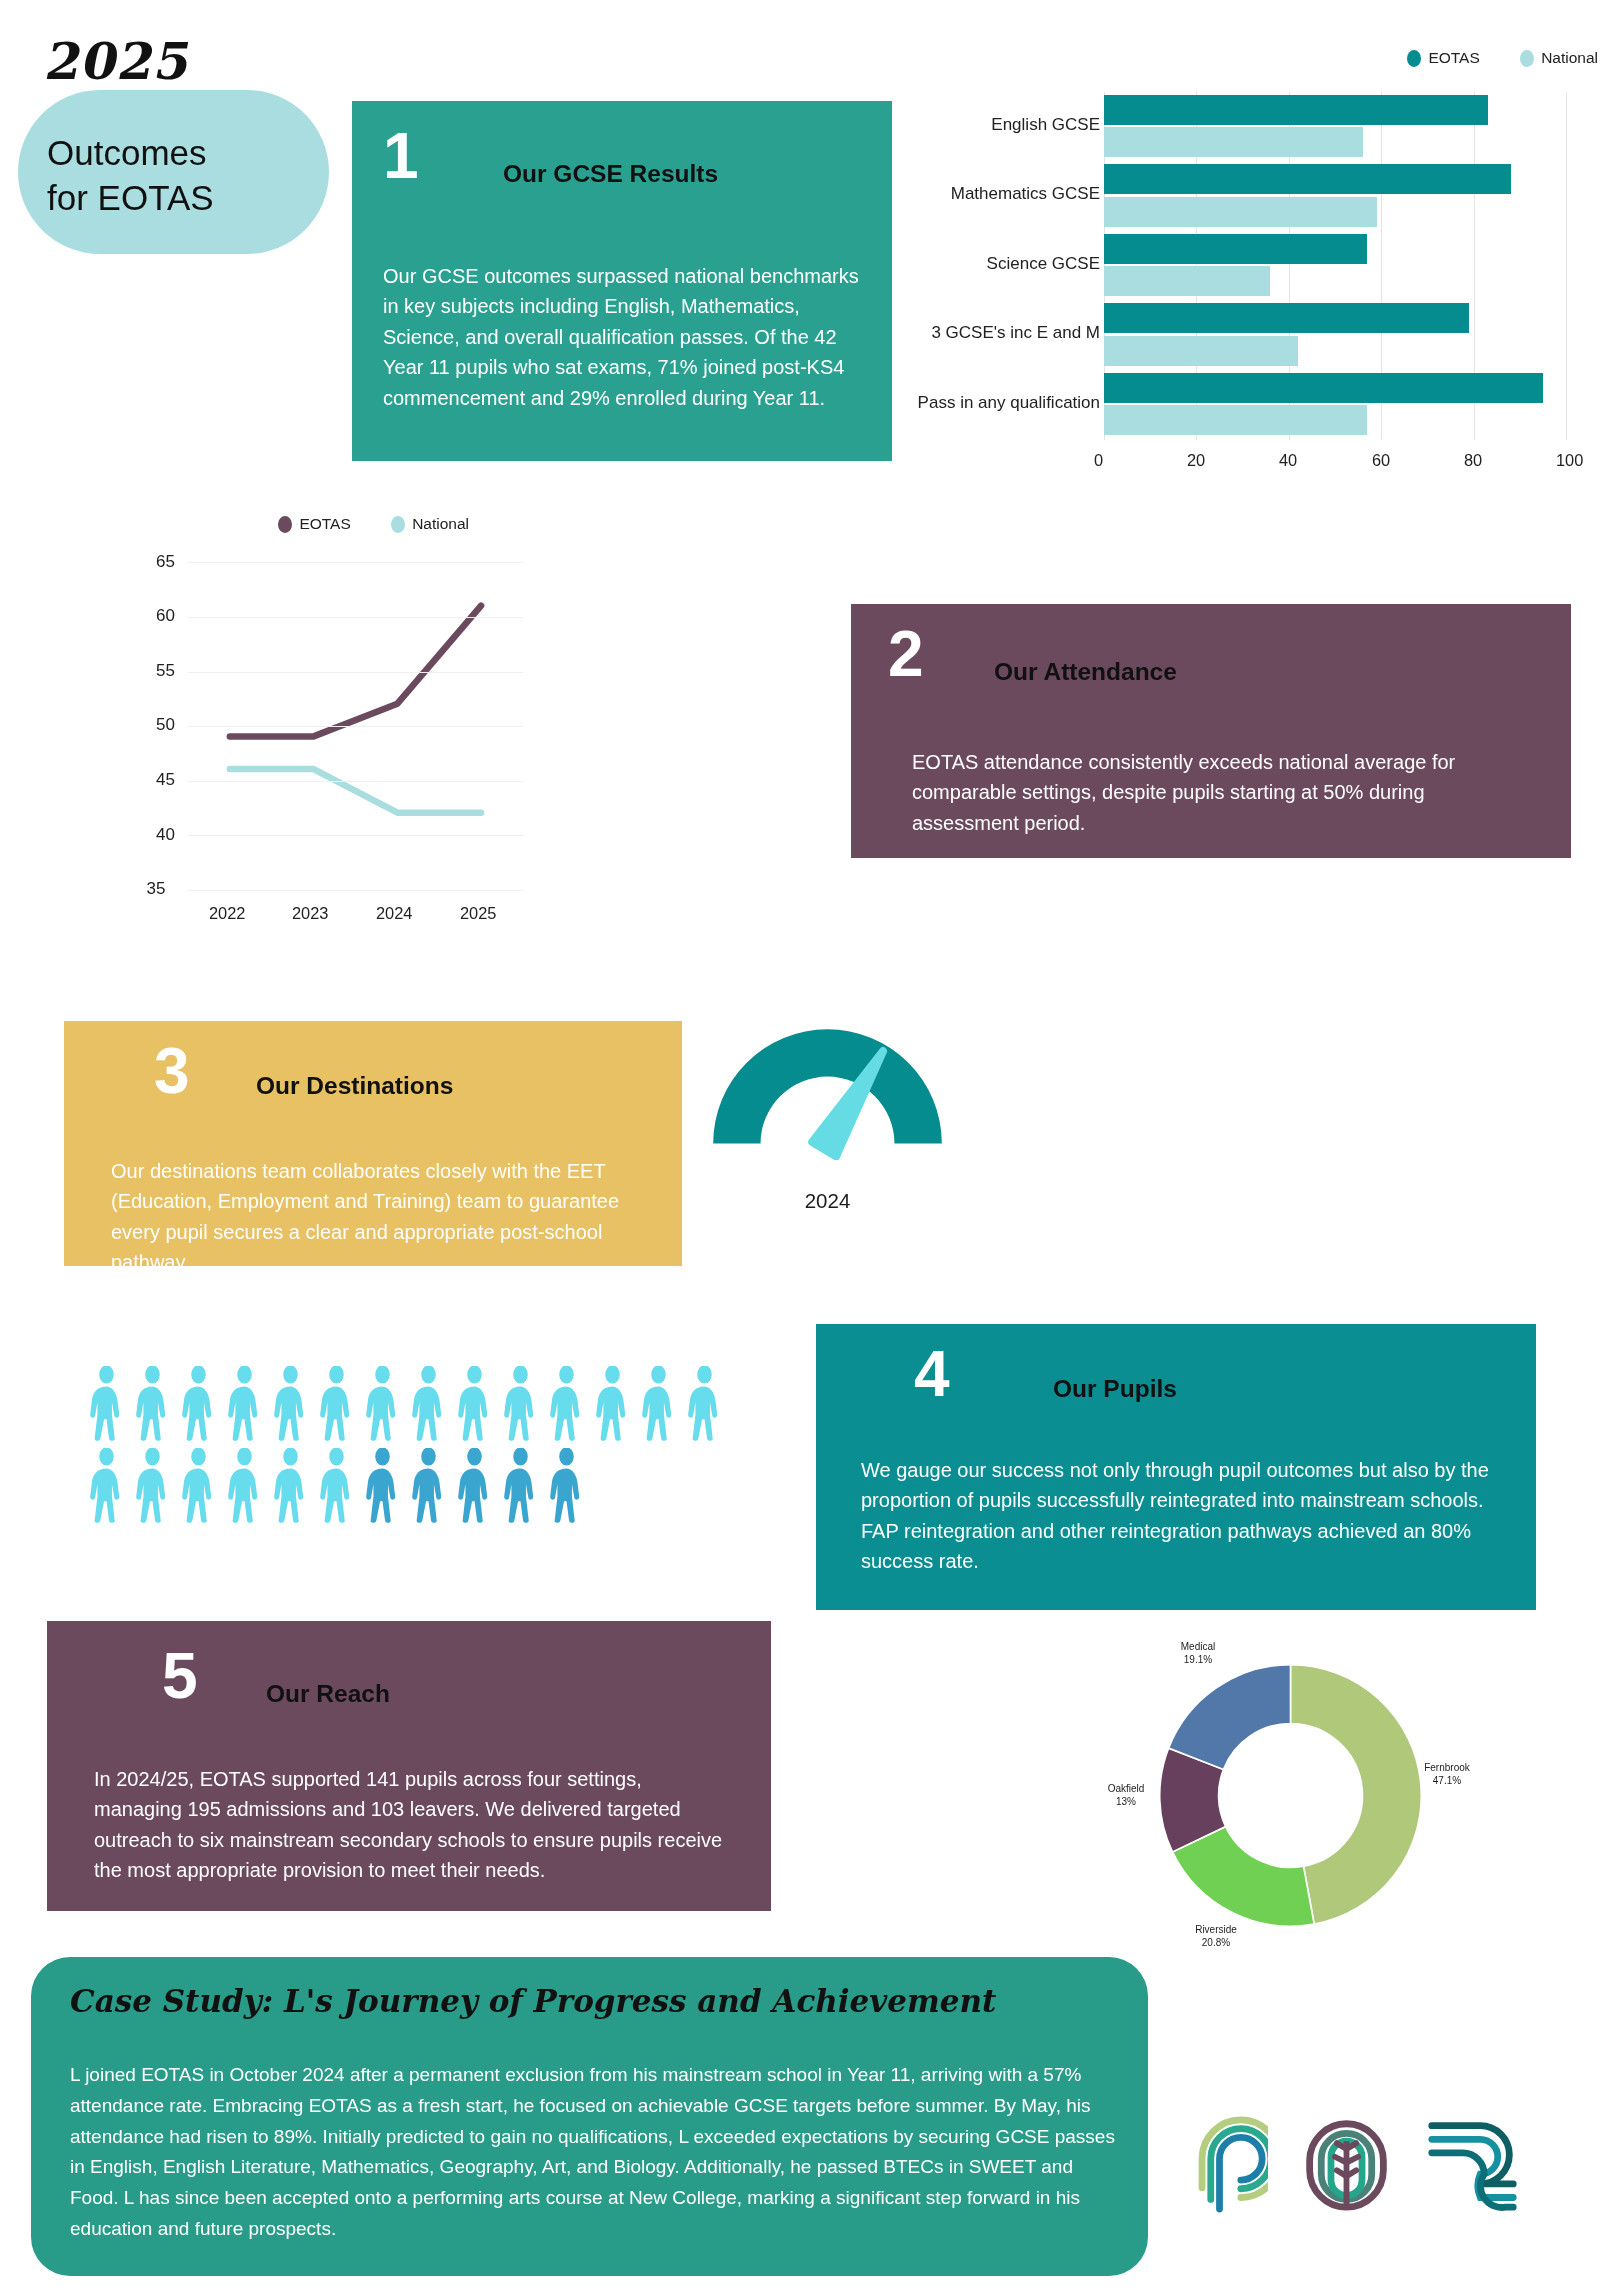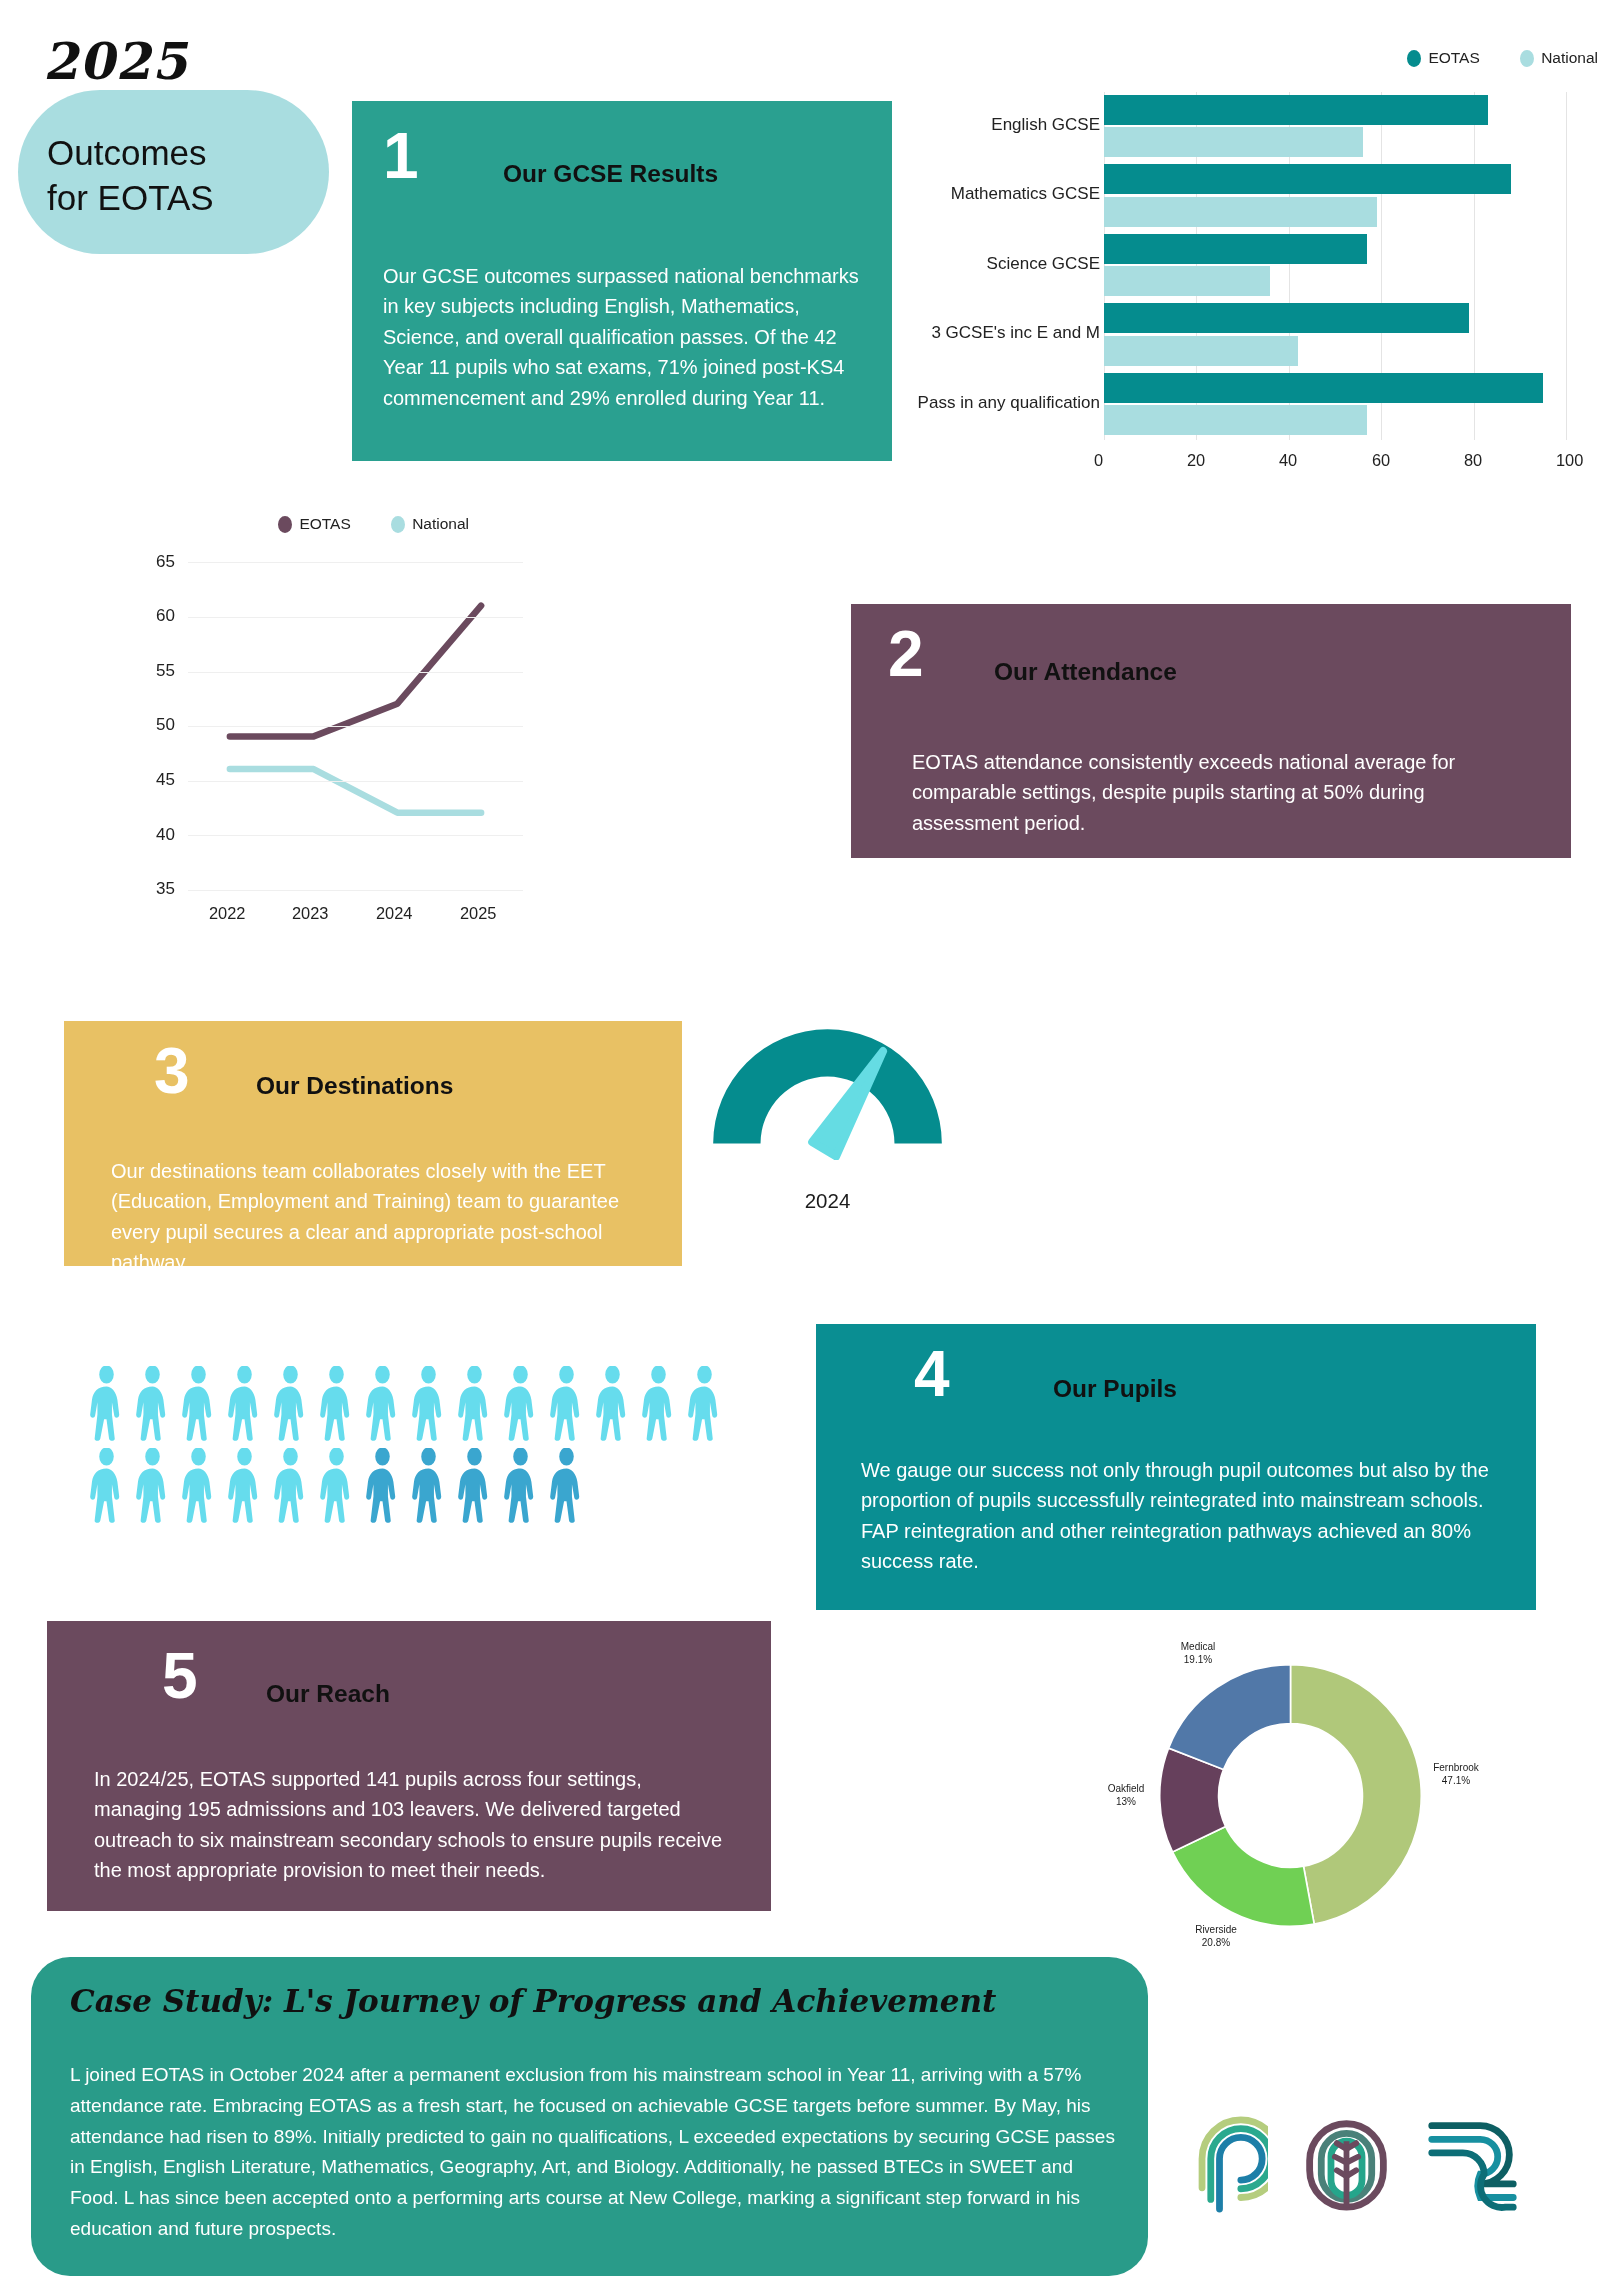--- a/index.html
+++ b/index.html
@@ -211,21 +211,21 @@
         </div>
       </div>
     <div id="line-plot">
         <svg width="335" height="327" style="position: absolute; left: 0px; top: 0px;" viewBox="0 0 410 400">
           <polyline points="51.25,213.33333333333334 153.75,213.33333333333334 256.25,173.33333333333334 358.75,53.333333333333314" fill="none" stroke="#6b4a5e" stroke-width="8" stroke-linecap="round" stroke-linejoin="round"></polyline>
           <polyline points="51.25,253.33333333333334 153.75,253.33333333333334 256.25,306.6666666666667 358.75,306.6666666666667" fill="none" stroke="#a9dde0" stroke-width="8" stroke-linecap="round" stroke-linejoin="round"></polyline>
         </svg>
       </div>
     <div id="line-axes">
         <div class="grid-h" style="left: 90px; top: 375px; width: 335px;"></div>
-        <div class="ytick" style="position: absolute; left: 39px; top: 364px; width: 38px; text-align: right;">35</div>
+        <div class="ytick" style="position: absolute; left: 39px; top: 364px; width: 38px; text-align: center;">35</div>
         <div class="grid-h" style="left: 90px; top: 320px; width: 335px;"></div>
         <div class="ytick" style="position: absolute; left: 39px; top: 310px; width: 38px; text-align: right;">40</div>
         <div class="grid-h" style="left: 90px; top: 266px; width: 335px;"></div>
         <div class="ytick" style="position: absolute; left: 39px; top: 255px; width: 38px; text-align: right;">45</div>
         <div class="grid-h" style="left: 90px; top: 211px; width: 335px;"></div>
         <div class="ytick" style="position: absolute; left: 39px; top: 200px; width: 38px; text-align: right;">50</div>
         <div class="grid-h" style="left: 90px; top: 157px; width: 335px;"></div>
         <div class="ytick" style="position: absolute; left: 39px; top: 146px; width: 38px; text-align: right;">55</div>
         <div class="grid-h" style="left: 90px; top: 102px; width: 335px;"></div>
         <div class="ytick" style="position: absolute; left: 39px; top: 91px; width: 38px; text-align: right;">60</div>
@@ -375,21 +375,21 @@
     <div class="num">5</div>
     <div class="head">Our Reach</div>
     <div class="body">In 2024/25, EOTAS supported 141 pupils across four settings, managing 195 admissions and 103 leavers. We delivered targeted outreach to six mainstream secondary schools to ensure pupils receive the most appropriate provision to meet their needs.</div>
   </div>
 
   <div id="donut"><svg width="327" height="327" viewBox="0 0 400 400">
         <path d="M 200 40 A 160 160 0 0 1 228.99292218034196 357.3512327992528 L 215.94610719918808 286.543178039589 A 88 88 0 0 0 200 112 Z" fill="#b0c87a" stroke="#ffffff" stroke-width="2"></path>
         <path d="M 228.99292218034196 357.3512327992528 A 160 160 0 0 1 55.658566501087535 269.0329673089534 L 120.61221157559815 237.96813201992438 A 88 88 0 0 0 215.94610719918808 286.543178039589 Z" fill="#70d054" stroke="#ffffff" stroke-width="2"></path>
         <path d="M 55.658566501087535 269.0329673089534 A 160 160 0 0 1 50.86862200668625 142.03594132727272 L 117.97774210367744 168.11976772999998 A 88 88 0 0 0 120.61221157559815 237.96813201992438 Z" fill="#66405c" stroke="#ffffff" stroke-width="2"></path>
         <path d="M 50.86862200668625 142.03594132727272 A 160 160 0 0 1 199.99999999999997 40 L 199.99999999999997 112 A 88 88 0 0 0 117.97774210367744 168.11976772999998 Z" fill="#5178a8" stroke="#ffffff" stroke-width="2"></path>
-      </svg><div class="donut-label" style="left: 286px; top: 129px; width: 86px;">
+      </svg><div class="donut-label" style="left: 277px; top: 129px; width: 86px;">
         <div>Fernbrook</div>
         <div>47.1%</div>
       </div><div class="donut-label" style="left: 46px; top: 291px; width: 86px;">
         <div>Riverside</div>
         <div>20.8%</div>
       </div><div class="donut-label" style="left: -44px; top: 150px; width: 86px;">
         <div>Oakfield</div>
         <div>13%</div>
       </div><div class="donut-label" style="left: 28px; top: 7.6px; width: 86px;">
         <div>Medical</div>

